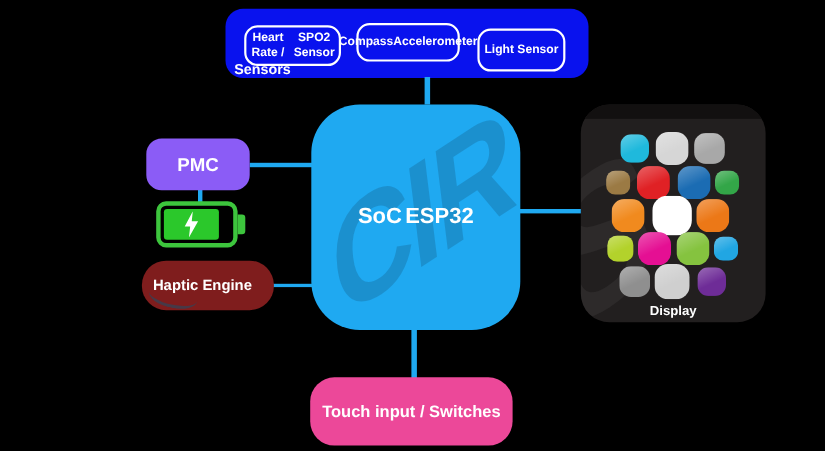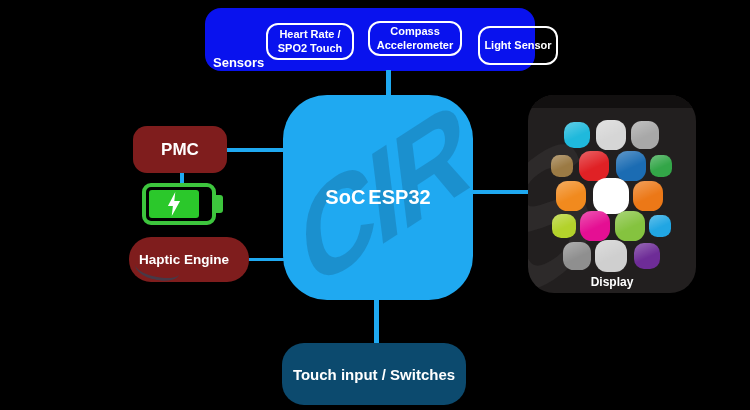--- a/index.html
+++ b/index.html
@@ -4,66 +4,66 @@
 <style>
   html,body{margin:0;padding:0;background:#000;}
   *{box-sizing:border-box;}
   #stage{
     position:relative;width:750px;height:410px;background:#000;overflow:hidden;
     font-family:"Liberation Sans","DejaVu Sans",sans-serif;font-weight:bold;color:#fff;
   }
   .abs{position:absolute;}
   
   #sensors-box{left:205px;top:8px;width:330px;height:63px;background:#0912EE;border-radius:16px;}
-  .sensor-chip{position:absolute;border:2px solid #fff;border-radius:12px;display:flex;flex-direction:column;align-items:center;justify-content:center;font-size:11px;line-height:1.25;text-align:center;color:#fff;margin-left:44px;}
+  .sensor-chip{position:absolute;border:2px solid #fff;border-radius:12px;display:flex;flex-direction:row;align-items:center;justify-content:center;font-size:11px;line-height:1.25;text-align:center;color:#fff;}
   #chip-heart{left:17px;top:15px;width:88px;height:37px;}
   #chip-compass{left:119px;top:13px;width:94px;height:35px;}
   #chip-light{left:229px;top:18px;width:80px;height:39px;}
   #sensors-label{left:0;right:0;bottom:1px;font-size:13px;transform:translateX(8px);}
   
   .line{background:#1FA9F1;}
   #conn-sensors{left:386px;top:70px;width:5px;height:25px;}
   #conn-touch{left:374px;top:299px;width:5px;height:45px;}
   #conn-pmc{left:227px;top:148px;width:57px;height:4px;}
   #conn-haptic{left:230px;top:258px;width:54px;height:3px;}
   #conn-display{left:472px;top:190px;width:57px;height:4px;}
   #conn-battery{left:180px;top:172px;width:4px;height:13px;}
   
   #soc-box{left:283px;top:95px;width:190px;height:205px;background:#1FA9F1;border-radius:44px;overflow:hidden;}
   #soc-text{position:absolute;inset:0;display:flex;flex-direction:row;align-items:center;justify-content:center;gap:3px;font-size:20px;z-index:2;}
   #watermark-cir{position:absolute;left:-15px;top:-10px;width:230px;height:220px;display:flex;align-items:center;justify-content:center;
     font-size:118px;letter-spacing:-4px;color:rgba(15,45,70,0.20);transform:rotate(-33deg) skewX(-26deg);z-index:1;}
   
-  #pmc-box{left:133px;top:126px;width:94px;height:47px;background:#7f1d1d;border-radius:14px;display:flex;align-items:center;justify-content:center;font-size:17px;}
+  #pmc-box{left:133px;top:126px;width:94px;height:47px;background:#8b5cf6;border-radius:14px;display:flex;align-items:center;justify-content:center;font-size:17px;}
   #battery{left:142px;top:183px;width:74px;height:42px;border:4px solid #3DC53D;border-radius:9px;background:#000;}
   #battery-nub{position:absolute;right:-11px;top:50%;transform:translateY(-50%);width:7px;height:18px;background:#3DC53D;border-radius:0 3px 3px 0;}
   #battery-fill{position:absolute;left:3px;top:3px;width:50px;height:28px;background:#2BC82B;border-radius:3px;}
   #bolt{position:absolute;left:20px;top:5px;width:16px;height:24px;background:#fff;
     clip-path:polygon(58% 0,12% 58%,43% 58%,36% 100%,88% 38%,52% 38%);}
   #haptic-box{left:129px;top:237px;width:120px;height:45px;background:#7f1d1d;border-radius:22px;display:flex;align-items:center;padding-left:10px;font-size:13.5px;}
   #swoosh{left:135px;top:258px;width:45px;height:22px;border-radius:50%;border-bottom:3px solid rgba(25,80,105,0.55);transform:rotate(12deg);}
   
   #display-box{left:528px;top:95px;width:168px;height:198px;background:#221F1F;border-radius:26px;overflow:hidden;}
   #display-top-band{position:absolute;left:0;top:0;right:0;height:13px;background:#121010;}
   #watermark-s{position:absolute;left:-35px;top:30px;font-size:160px;color:rgba(255,255,255,0.05);transform:rotate(-33deg) skewX(-26deg);z-index:0;}
   #app-icon-grid{position:absolute;inset:0;z-index:1;}
   .app-icon{position:absolute;border-radius:38%;}
   #display-label{left:0;right:0;bottom:4px;text-align:center;font-size:12px;z-index:2;}
   
-  #touch-box{left:282px;top:343px;width:184px;height:62px;background:#0c4a6e;border-radius:22px;display:flex;align-items:center;justify-content:center;font-size:15px;}
+  #touch-box{left:282px;top:343px;width:184px;height:62px;background:#ec4899;border-radius:22px;display:flex;align-items:center;justify-content:center;font-size:15px;}
 </style>
 </head>
 <body>
 
 <div id="stage">
 
   <div id="sensors-box" class="abs">
     <div id="chip-heart" class="sensor-chip">
       <span>Heart Rate /</span>
-      <span>SPO2 Touch</span>
+      <span>SPO2 Sensor</span>
     </div>
     <div id="chip-compass" class="sensor-chip">
       <span>Compass</span>
       <span>Accelerometer</span>
     </div>
     <div id="chip-light" class="sensor-chip">
       <span>Light Sensor</span>
     </div>
     <div id="sensors-label" class="abs">Sensors</div>
   </div>

